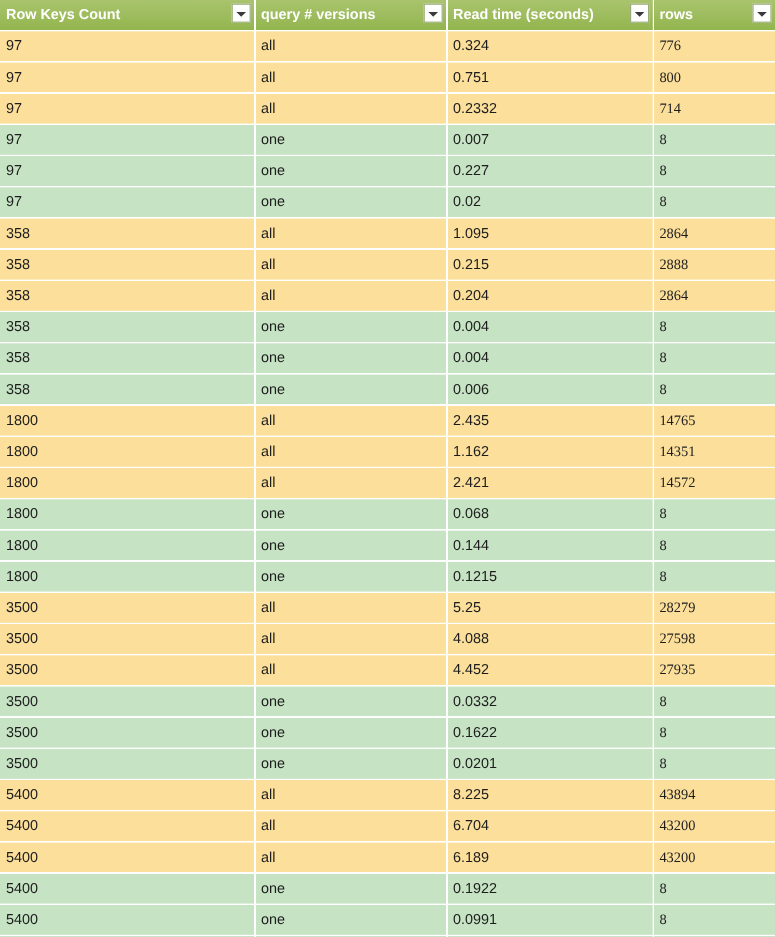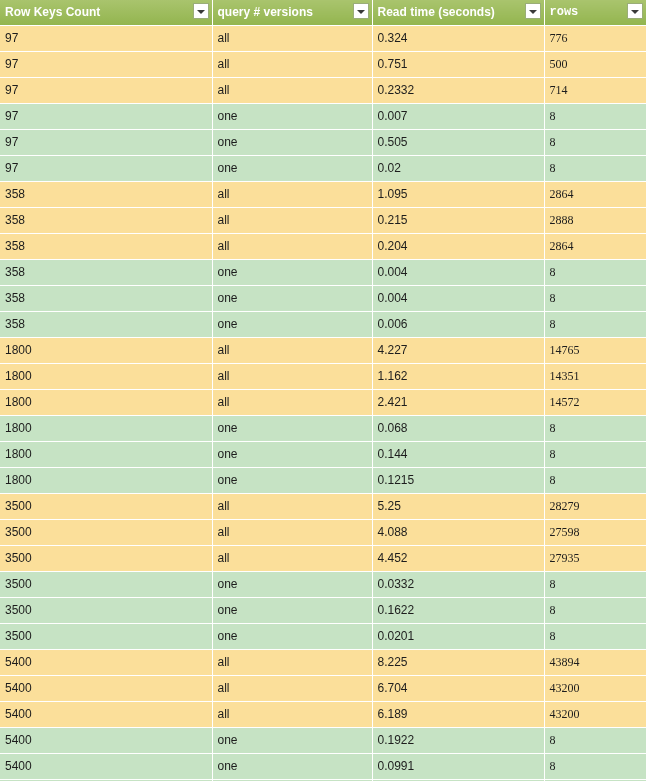--- a/index.html
+++ b/index.html
@@ -37,21 +37,21 @@
     font-size: 12px;
     text-align: left;
     padding: 3px 5px 4px 5px;
     height: 18px;
     border-right: 1px solid #ffffff;
     border-bottom: 1px solid #ffffff;
     position: relative;
     white-space: nowrap;
     overflow: hidden;
   }
-  thead th:last-child { border-right: none; font-family: Liberation Mono, monospace; }
+  thead th:last-child { border-right: none; }
 
   .filter-btn {
     position: absolute;
     right: 3px;
     top: 3px;
     width: 16px;
     height: 16px;
     background: #ffffff;
     border: 1px solid #9aad78;
     box-sizing: border-box;
@@ -128,38 +128,38 @@
         <tr class="band-all">
           <td>97</td>
           <td>all</td>
           <td>0.324</td>
           <td>776</td>
         </tr>
         <tr class="band-all">
           <td>97</td>
           <td>all</td>
           <td>0.751</td>
-          <td>500</td>
+          <td>800</td>
         </tr>
         <tr class="band-all">
           <td>97</td>
           <td>all</td>
           <td>0.2332</td>
           <td>714</td>
         </tr>
         <tr class="band-one">
           <td>97</td>
           <td>one</td>
           <td>0.007</td>
           <td>8</td>
         </tr>
         <tr class="band-one">
           <td>97</td>
           <td>one</td>
-          <td>0.505</td>
+          <td>0.227</td>
           <td>8</td>
         </tr>
         <tr class="band-one">
           <td>97</td>
           <td>one</td>
           <td>0.02</td>
           <td>8</td>
         </tr>
         <tr class="band-all">
           <td>358</td>
@@ -193,21 +193,21 @@
         </tr>
         <tr class="band-one">
           <td>358</td>
           <td>one</td>
           <td>0.006</td>
           <td>8</td>
         </tr>
         <tr class="band-all">
           <td>1800</td>
           <td>all</td>
-          <td>4.227</td>
+          <td>2.435</td>
           <td>14765</td>
         </tr>
         <tr class="band-all">
           <td>1800</td>
           <td>all</td>
           <td>1.162</td>
           <td>14351</td>
         </tr>
         <tr class="band-all">
           <td>1800</td>

